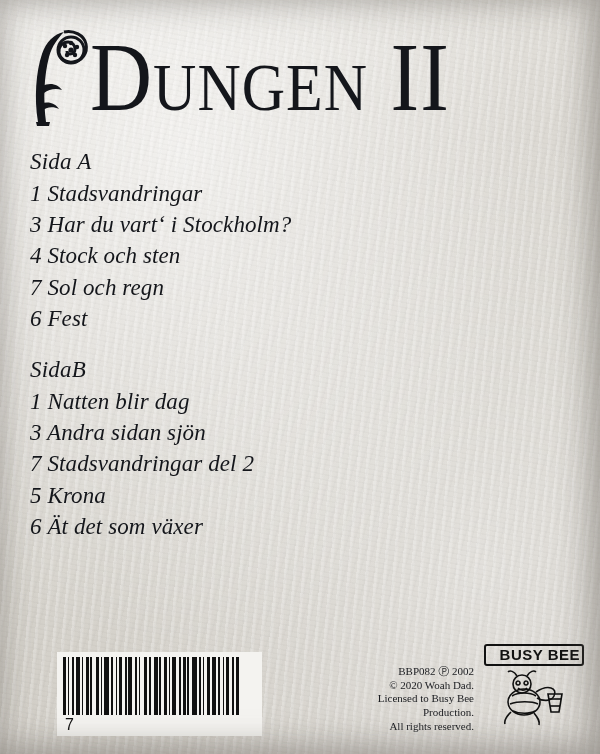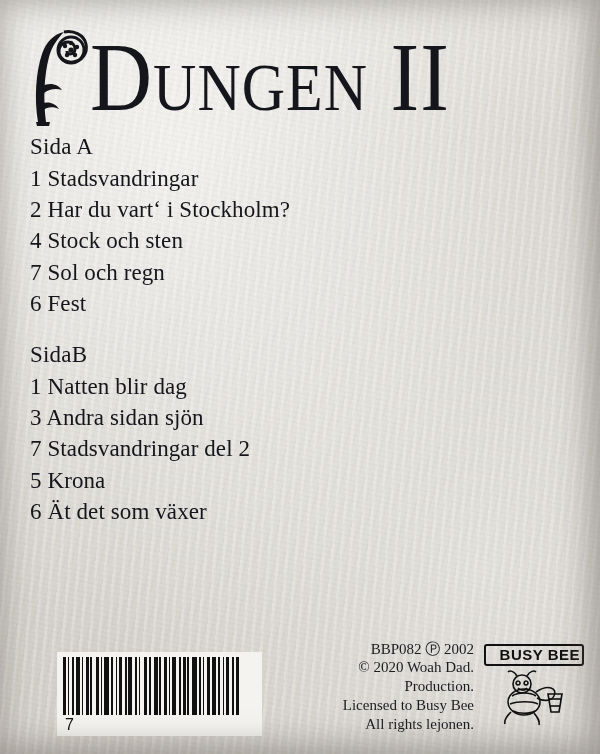--- a/index.html
+++ b/index.html
@@ -71,25 +71,26 @@
     font-variant: small-caps;
     transform: scaleY(1.12);
     transform-origin: left center;
     white-space: nowrap;
   }
 
   
   .tracks {
     position: absolute;
     left: 30px;
-    top: 131px;
+    top: 146px;
     width: 470px;
     color: #14161b;
     font-size: 23px;
     line-height: 1.355;
+    font-style: italic;
   }
   .side-head {
     font-size: 23px;
     letter-spacing: 0.2px;
     margin-bottom: 1px;
   }
   .track-line {
     white-space: nowrap;
     letter-spacing: 0.1px;
   }
@@ -123,21 +124,21 @@
     padding: 1px 2px 0 2px;
   }
 
   .credits {
     position: absolute;
     right: 126px;
     bottom: 20px;
     width: 180px;
     text-align: right;
     font-family: "Liberation Serif", serif;
-    font-size: 15px;
+    font-size: 11px;
     line-height: 1.26;
     color: #1a1c20;
   }
 
   .busybee {
     position: absolute;
     right: 14px;
     bottom: 22px;
     width: 104px;
     text-align: center;
@@ -183,21 +184,21 @@
           <path d="M8 96 L22 96 L21 100 L9 100 Z"></path>
         </g>
       </svg>
     </div>
     <div class="title-text">Dungen II</div>
   </div>
 
   <div class="tracks">
     <div class="side-head">Sida A</div>
     <div class="track-line">1 Stadsvandringar</div>
-    <div class="track-line">2 Har du vart‘ i Stockholm?</div>
+    <div class="track-line">3 Har du vart‘ i Stockholm?</div>
     <div class="track-line">4 Stock och sten</div>
     <div class="track-line">7 Sol och regn</div>
     <div class="track-line">6 Fest</div>
 
     <div class="side-gap"></div>
 
     <div class="side-head">SidaB</div>
     <div class="track-line">1 Natten blir dag</div>
     <div class="track-line">3 Andra sidan sjön</div>
     <div class="track-line">7 Stadsvandringar del 2</div>
@@ -282,23 +283,23 @@
       <span style="width:3px"></span>
     </div>
     <div class="barcode-digits">
       <span>7</span>
     </div>
   </div>
 
   <div class="credits">
     <div>BBP082 Ⓟ 2002</div>
     <div>© 2020 Woah Dad.</div>
+    <div>Licensed to Busy Bee</div>
     <div>Production.</div>
-    <div>Licensed to Busy Bee</div>
-    <div>All rights lejonen.</div>
+    <div>All rights reserved.</div>
   </div>
 
   <div class="busybee">
     <div class="bb-label">BUSY BEE</div>
     <div class="bb-art">
       <svg width="100" height="60" viewBox="0 0 100 60" xmlns="http://www.w3.org/2000/svg">
         <g stroke="#111" stroke-width="1.6" fill="none">
 
           <ellipse cx="40" cy="34" rx="16" ry="13"></ellipse>
           <path d="M28 28 C34 24 46 24 52 28"></path>

